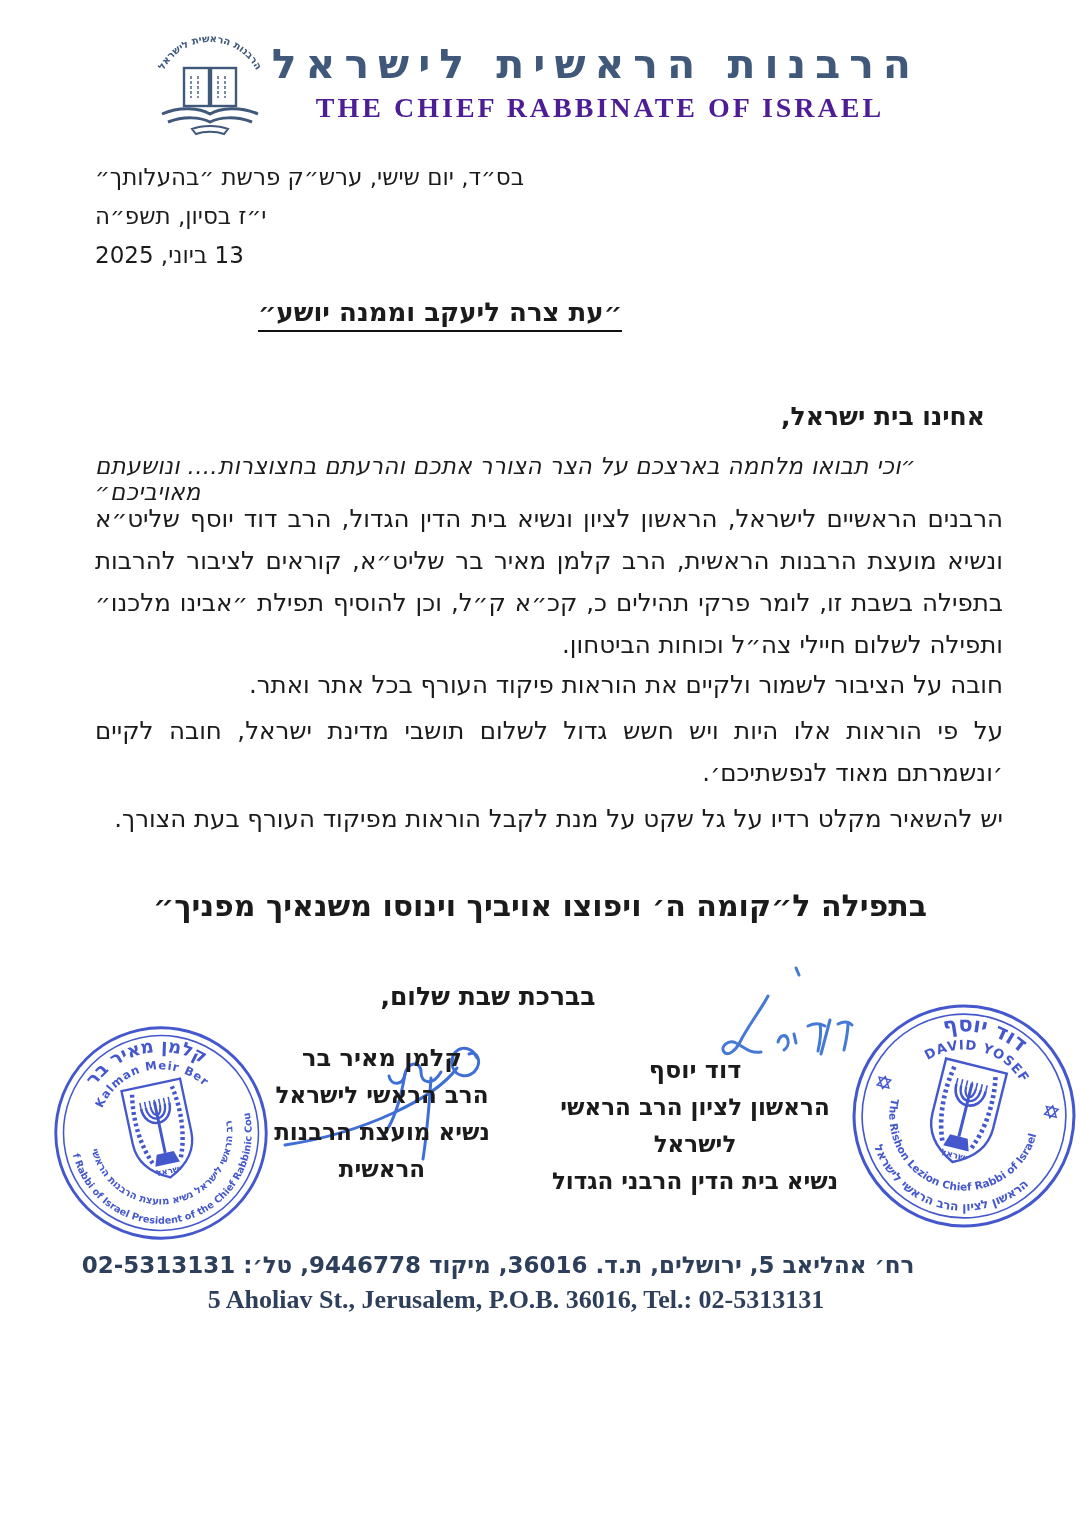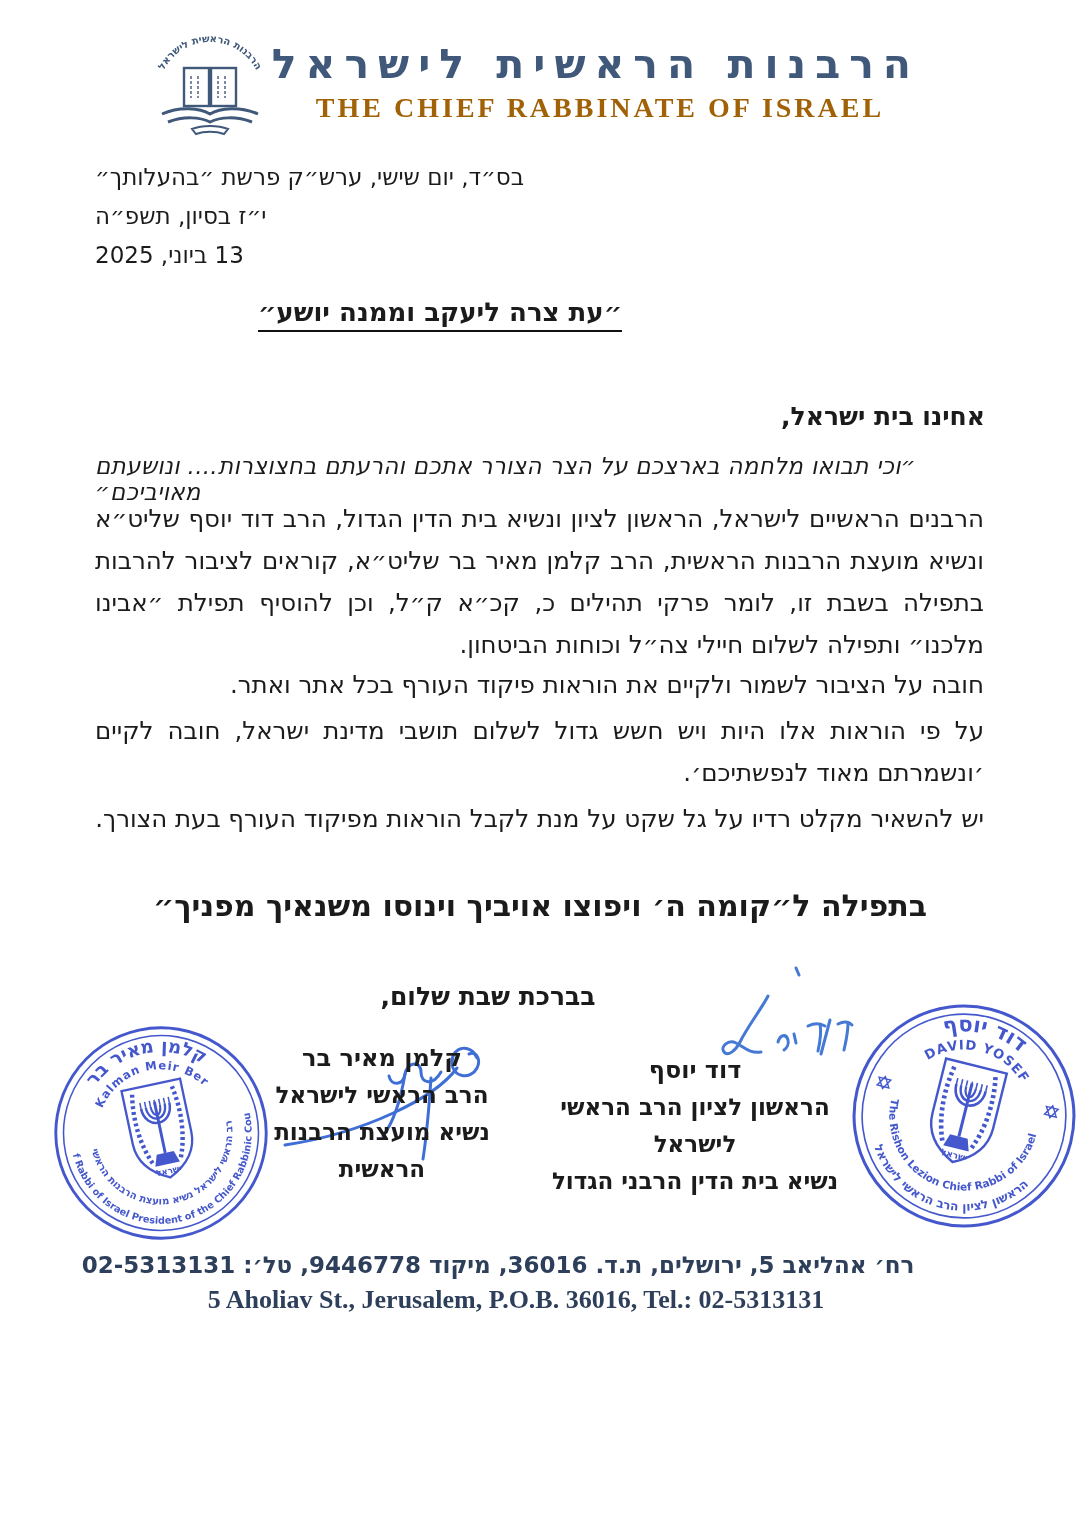--- a/index.html
+++ b/index.html
@@ -11,21 +11,21 @@
   
   .logo-svg{position:absolute;left:142px;top:28px;width:136px;height:118px;}
   .hdr-he{
     position:absolute;left:280px;top:40px;width:640px;text-align:center;
     direction:rtl;font-size:41px;font-weight:bold;letter-spacing:9px;
     color:#40587a;white-space:nowrap;
   }
   .hdr-en{
     position:absolute;left:280px;top:92px;width:640px;text-align:center;
     font-family:"Liberation Serif","DejaVu Serif",serif;font-size:28px;
-    font-weight:bold;letter-spacing:3px;color:#a16207;white-space:nowrap;
+    font-weight:bold;letter-spacing:3px;color:#4c1d95;white-space:nowrap;
   }
   
   .dateblock{
     position:absolute;left:95px;top:158px;width:520px;direction:rtl;
     text-align:left;font-size:23px;line-height:39px;
   }
   
   .title{
     position:absolute;left:0;top:297px;width:880px;text-align:center;
     direction:rtl;font-size:26px;font-weight:bold;
@@ -33,21 +33,21 @@
   .title span{border-bottom:2.5px solid #111;padding-bottom:3px;}
   .salutation{
     position:absolute;right:95px;top:402px;direction:rtl;
     font-size:25px;font-weight:bold;margin-left:48px;
   }
   .quote{
     position:absolute;left:95px;right:95px;top:453px;direction:rtl;
     text-align:left;font-style:italic;font-size:23px;letter-spacing:.3px;
   }
   .para{
-    position:absolute;left:95px;right:96px;direction:rtl;
+    position:absolute;left:95px;right:77px;direction:rtl;
     font-size:24.5px;line-height:42px;
   }
   .just{text-align:justify;}
   .p1{top:498px;}
   .p2{top:664px;text-align:right;}
   .p3{top:710px;}
   .p4{top:798px;text-align:right;}
   .prayer{
     position:absolute;left:0;top:888px;width:1080px;text-align:center;
     direction:rtl;font-size:30px;font-weight:bold;

